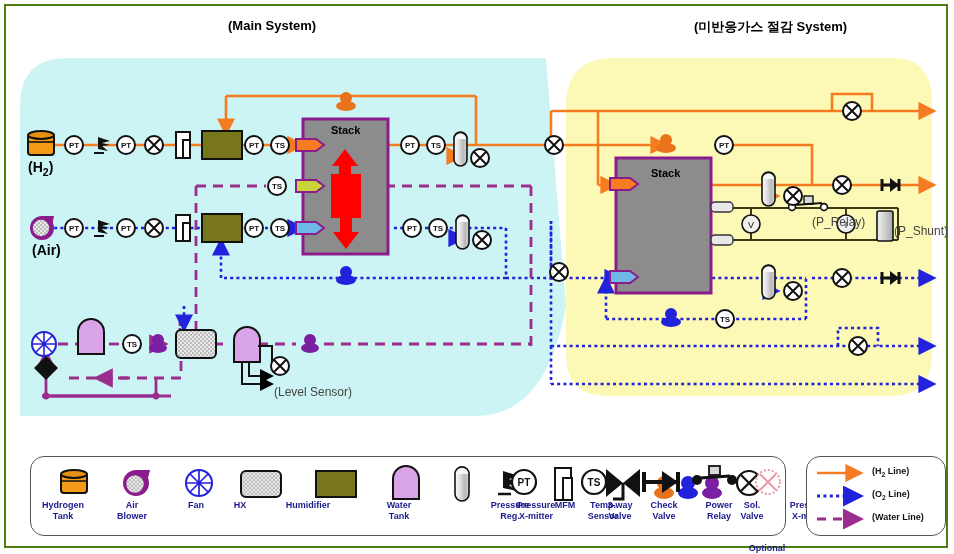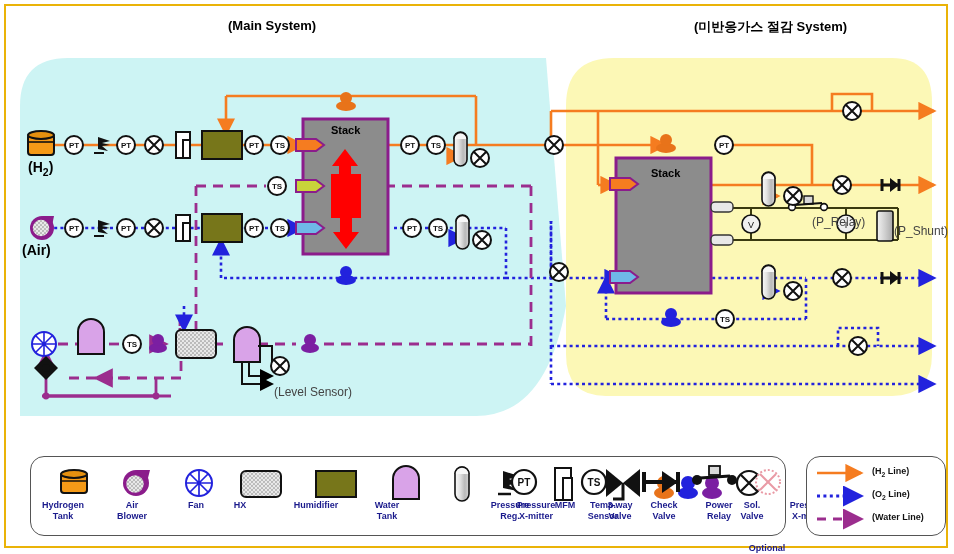--- a/index.html
+++ b/index.html
@@ -1,20 +1,20 @@
 <!DOCTYPE html>
 <html><head>
 <meta charset="utf-8">
 <title>Fuel Cell System Diagram</title>
 <style>
   html,body{margin:0;padding:0;background:#ffffff;}
   body{font-family:"Liberation Sans","DejaVu Sans",sans-serif;}
   #root{position:relative;width:954px;height:554px;overflow:hidden;background:#ffffff;}
   #frame{position:absolute;left:4px;top:4px;width:944px;height:544px;
-         border:2px solid #eab308;background:#fff;box-sizing:border-box;}
+         border:2px solid #4d7c0f;background:#fff;box-sizing:border-box;}
   .ttl{position:absolute;font-size:13px;font-weight:bold;color:#000;white-space:nowrap;}
   .cap{position:absolute;font-size:14px;font-weight:bold;color:#000;white-space:nowrap;}
   .cap-sm{position:absolute;font-size:12px;color:#444;white-space:nowrap;font-style:normal;}
   .lg-label{position:absolute;font-size:9px;font-weight:bold;color:#1a1a8c;
             text-align:center;line-height:11px;white-space:nowrap;}
   .lg-line-label{position:absolute;font-size:9px;font-weight:bold;color:#111;white-space:nowrap;}
   svg{position:absolute;left:0;top:0;overflow:visible;}
   .legendbox{position:absolute;border:1.5px solid #555;border-radius:14px;background:#fff;}
   sub{font-size:75%;}
 </style>
@@ -424,21 +424,21 @@
       <text x="406" y="225">PT</text>
           <text x="432" y="225">TS</text>
       <text x="271" y="183">TS</text>
           <text x="126" y="341">TS</text>
       <text x="718" y="142">PT</text>
           <text x="719" y="316">TS</text>
     </g>
   </svg>
 
   <div class="cap" style="left:22px;top:153px;">(H<sub>2</sub>)</div>
-  <div class="cap" style="left:16px;top:236px;">(Air)</div>
+  <div class="cap" style="left:26px;top:236px;">(Air)</div>
   <div class="cap-sm" style="left:268px;top:379px;text-align:center;">(Level Sensor)</div>
   <div class="cap-sm" style="left:806px;top:209px;">(P_Relay)</div>
   <div class="cap-sm" style="left:888px;top:218px;">(P_Shunt)</div>
   <div class="cap" style="left:325px;top:118px;font-size:11px;">Stack</div>
   <div class="cap" style="left:645px;top:161px;font-size:11px;">Stack</div>
 
   <div class="legendbox" style="left:24px;top:450px;width:754px;height:78px;">
     <svg width="754" height="78" viewBox="0 0 754 78">
 
       <g>
@@ -543,22 +543,22 @@
   <div class="lg-label" style="left:14px;top:494px;width:86px;">
     <span>Hydrogen</span><br>
     <span>Tank</span>
   </div>
   <div class="lg-label" style="left:88px;top:494px;width:76px;">
     <span>Air</span><br>
     <span>Blower</span>
   </div>
   <div class="lg-label" style="left:162px;top:494px;width:56px;">Fan</div>
   <div class="lg-label" style="left:206px;top:494px;width:56px;">HX</div>
-  <div class="lg-label" style="left:264px;top:494px;width:92px;">Humidifier</div>
-  <div class="lg-label" style="left:350px;top:494px;width:62px;">
+  <div class="lg-label" style="left:256px;top:494px;width:92px;">Humidifier</div>
+  <div class="lg-label" style="left:362px;top:494px;width:62px;">
     <span>Water</span><br>
     <span>Tank</span>
   </div>
   <div class="lg-label" style="left:420px;top:514px;width:56px;margin-top:42px;">Trap</div>
   <div class="lg-label" style="left:466px;top:494px;width:76px;">
     <span>Pressure</span><br>
     <span>Reg.</span>
   </div>
   <div class="lg-label" style="left:534px;top:494px;width:50px;">MFM</div>
   <div class="lg-label" style="left:586px;top:494px;width:56px;">

